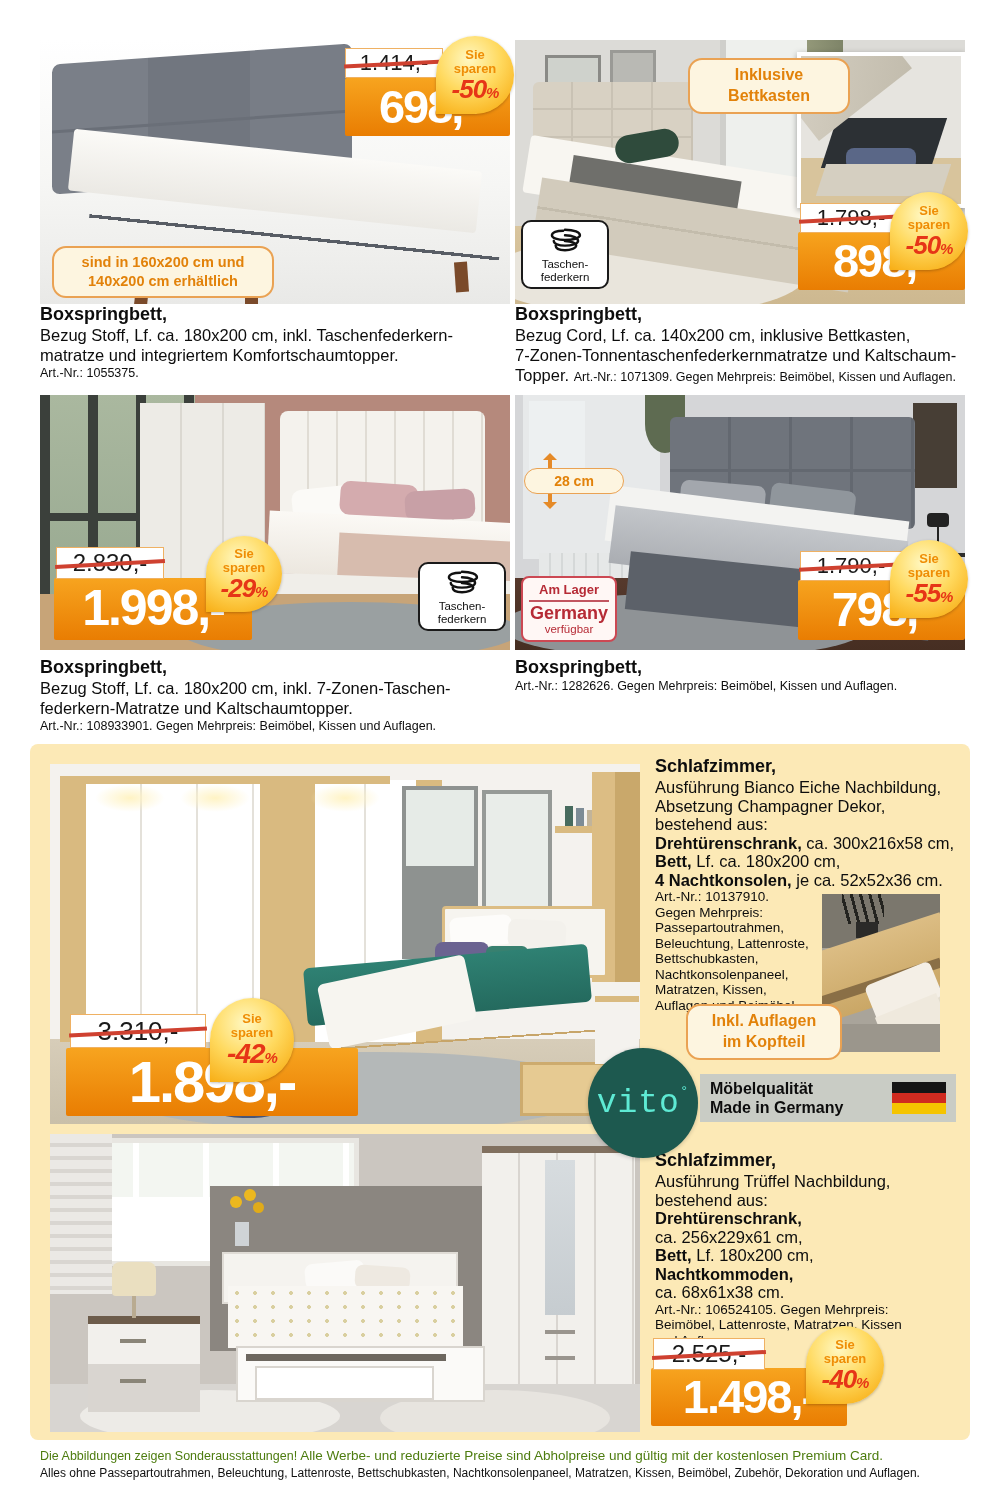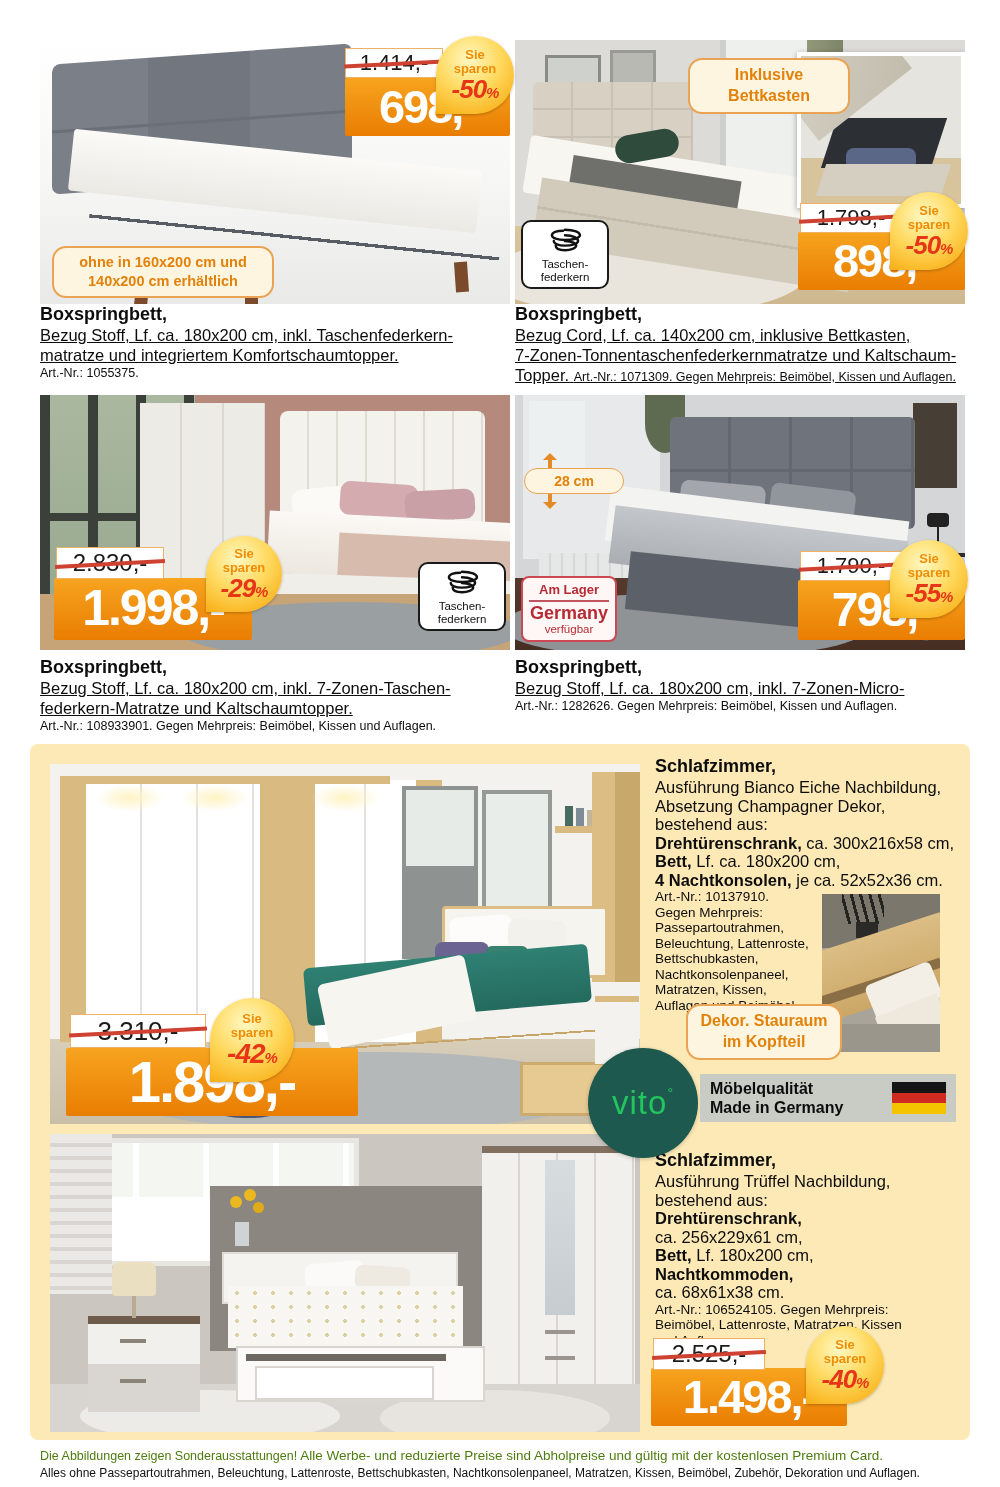--- a/index.html
+++ b/index.html
@@ -22,32 +22,32 @@
   .stock-box .l3{font-size:11.5px;line-height:1.1;}
   .tf-box{position:absolute;background:#fff;border:2px solid #1a1a1a;border-radius:10px;text-align:center;padding:4px 4px 3px;z-index:6;color:#111;}
   .tf-box .tf-l{font-size:11.5px;line-height:1.15;}
   .v-arrow{position:absolute;width:4px;background:#e58a28;z-index:5;}
   .v-arrow::before,.v-arrow::after{content:"";position:absolute;left:-5px;border:7px solid transparent;}
   .v-arrow::before{top:-12px;border-bottom-color:#e58a28;}
   .v-arrow::after{bottom:-12px;border-top-color:#e58a28;}
   
   .tile-text{position:absolute;}
   .t-title{font-size:18px;font-weight:bold;line-height:22px;}
-  .t-desc{font-size:16.5px;line-height:20px;text-decoration:underline;}
+  .t-desc{font-size:16.5px;line-height:20px;}
   .t-art{font-size:12.5px;line-height:16px;}
   .inline-art{font-size:12.5px;}
   
   .panel{position:absolute;background:#fce9b6;border-radius:8px;}
   .col-text .t-title{font-size:18px;line-height:20px;margin-bottom:2px;}
   .col-text .line{font-size:16.5px;line-height:18.5px;}
   .col-text .sline{font-size:13.5px;line-height:15.5px;}
   .b{font-weight:bold;}
   
   .vito-circle{position:absolute;border-radius:50%;background:#1d594f;display:flex;align-items:center;justify-content:center;z-index:7;box-shadow:0 1px 4px rgba(0,0,0,.2);}
-  .vito-word{font-family:Liberation Sans, sans-serif;color:#22c55e;font-size:33px;letter-spacing:1px;}
+  .vito-word{font-family:Liberation Mono, monospace;color:#5eead4;font-size:33px;letter-spacing:1px;}
   .vito-mark{font-size:14px;vertical-align:16px;}
   .mq-box{position:absolute;background:#c9ccc5;display:flex;align-items:center;padding:0 10px;gap:12px;z-index:7;}
   .mq-text{flex:1;font-weight:bold;font-size:16px;line-height:1.2;color:#0c0c0c;}
   .flag{width:54px;height:32px;display:flex;flex-direction:column;}
   .flag div{flex:1;}
   .oschmann-box{position:absolute;background:#fff;z-index:6;overflow:hidden;}
   .oschmann-sub{position:absolute;right:8px;top:13px;font-size:6.5px;letter-spacing:2px;color:#8a8a8a;}
   .oschmann-main{position:absolute;left:10px;bottom:9px;font-size:21px;color:#4b4b4b;letter-spacing:.5px;}
   .oschmann-swoosh{position:absolute;left:4px;top:7px;width:100px;height:46px;border:1.5px solid #bdbdbd;border-radius:50%;transform:rotate(-14deg);}
   
@@ -63,21 +63,21 @@
   <div class="photo" style="left:40px;top:40px;width:470px;height:264px;background:linear-gradient(180deg,#ffffff,#f6f6f4 55%,#e9e9e7);">
     <div class="scene-el" style="left:12px;top:14px;width:300px;height:130px;background:linear-gradient(90deg,#7a7f88 0 32%,#71767f 32% 66%,#787d86 66%);border-radius:8px;transform:skewY(-4deg);"></div>
     <div class="scene-el" style="left:12px;top:80px;width:300px;height:3px;background:#6a6f78;transform:skewY(-4deg);"></div>
     <div class="scene-el" style="left:30px;top:110px;width:410px;height:62px;background:linear-gradient(180deg,#fbfaf7,#ebe9e4);border-radius:4px;transform:rotate(6deg);"></div>
     <div class="scene-el" style="left:48px;top:158px;width:412px;height:82px;background:linear-gradient(180deg,#6e737c,#61666f);background-image:linear-gradient(180deg,transparent 46%,#585d65 46% 50%,transparent 50%);transform:rotate(6deg);"></div>
     <div class="scene-el" style="left:95px;top:243px;width:13px;height:26px;background:#7a4a2a;transform:rotate(6deg);"></div>
     <div class="scene-el" style="left:205px;top:252px;width:13px;height:26px;background:#7a4a2a;"></div>
     <div class="scene-el" style="left:415px;top:222px;width:13px;height:30px;background:#7a4a2a;transform:rotate(-4deg);"></div>
   </div>
   <div class="pill" style="left:52px;top:246px;width:200px;font-size:14.5px;">
-    <div>ohne in 160x200 cm und</div>
+    <div>sind in 160x200 cm und</div>
     <div>140x200 cm erhältlich</div>
   </div>
   <div class="old-price" style="left:345px;top:48px;width:96px;height:28px;font-size:22px;line-height:28px;">1.414,-</div>
   <div class="price-box" style="left:345px;top:78px;width:165px;height:58px;font-size:47px;line-height:57px;">698,-</div>
   <div class="save-badge" style="left:436px;top:36px;width:78px;height:78px;">
     <span class="save-l">Sie</span>
     <span class="save-l">sparen</span>
     <span class="save-pct"><span>-50</span><span class="sign">%</span></span>
   </div>
 
@@ -210,21 +210,20 @@
 
   <div class="tile-text" style="left:40px;top:656px;width:470px;">
     <div class="t-title">Boxspringbett,</div>
     <div class="t-desc">Bezug Stoff, Lf. ca. 180x200 cm, inkl. 7-Zonen-Taschen-</div>
     <div class="t-desc">federkern-Matratze und Kaltschaumtopper.</div>
     <div class="t-art">Art.-Nr.: 108933901. Gegen Mehrpreis: Beimöbel, Kissen und Auflagen.</div>
   </div>
 
   <div class="tile-text" style="left:515px;top:656px;width:462px;">
     <div class="t-title">Boxspringbett,</div>
-    <div class="t-desc">Bezug Stoff, Lf. ca. 180x200 cm, inkl. 7-Zonen-Micro-</div>
     <div class="t-art">Art.-Nr.: 1282626. Gegen Mehrpreis: Beimöbel, Kissen und Auflagen.</div>
   </div>
 
   <div class="panel" style="left:30px;top:744px;width:940px;height:696px;"></div>
 
   <div class="photo" style="left:50px;top:764px;width:590px;height:360px;background:#f4f2ee;">
     <div class="scene-el" style="left:0;bottom:0;width:100%;height:85px;background:linear-gradient(180deg,#d7cdb9,#c9bfa9);"></div>
     <div class="scene-el" style="left:70px;bottom:-6px;width:470px;height:78px;background:#b4b8b8;border-radius:45%;"></div>
     <div class="scene-el" style="left:10px;top:16px;width:330px;height:262px;background:#fff;border-left:26px solid #d9ba80;border-right:26px solid #d9ba80;background-image:repeating-linear-gradient(90deg,transparent 0 54px,#e4e1da 54px 56px);"></div>
     <div class="scene-el" style="left:10px;top:12px;width:330px;height:8px;background:#d9ba80;"></div>
@@ -283,21 +282,21 @@
     <div class="scene-el" style="left:20px;top:0;width:42px;height:30px;background:repeating-linear-gradient(75deg,transparent 0 6px,#23231f 6px 9px);"></div>
     <div class="scene-el" style="left:34px;top:28px;width:22px;height:16px;background:#2a2a28;"></div>
     <div class="scene-el" style="left:-20px;top:40px;width:152px;height:70px;background:linear-gradient(180deg,#dcbd84,#caa766);transform:rotate(-18deg);"></div>
     <div class="scene-el" style="left:-10px;top:84px;width:132px;height:10px;background:#8a6f46;transform:rotate(-18deg);"></div>
     <div class="scene-el" style="left:48px;top:78px;width:70px;height:46px;background:#f4efe6;border-radius:6px;transform:rotate(-22deg);box-shadow:inset 0 -8px 0 #e2dccd;"></div>
     <div class="scene-el" style="left:58px;top:110px;width:66px;height:40px;background:#efe9dd;transform:rotate(-22deg);"></div>
     <div class="scene-el" style="left:0;bottom:0;width:100%;height:28px;background:#9b968c;"></div>
   </div>
 
   <div class="pill" style="left:686px;top:1004px;width:134px;font-size:16px;">
-    <div>Dekor. Stauraum</div>
+    <div>Inkl. Auflagen</div>
     <div>im Kopfteil</div>
   </div>
 
   <div class="vito-circle" style="left:588px;top:1048px;width:110px;height:110px;">
     <span class="vito-word"><span>vito</span><span class="vito-mark">°</span></span>
   </div>
   <div class="mq-box" style="left:700px;top:1074px;width:236px;height:48px;">
     <div class="mq-text">
       <div>Möbelqualität</div>
       <div>Made in Germany</div>

